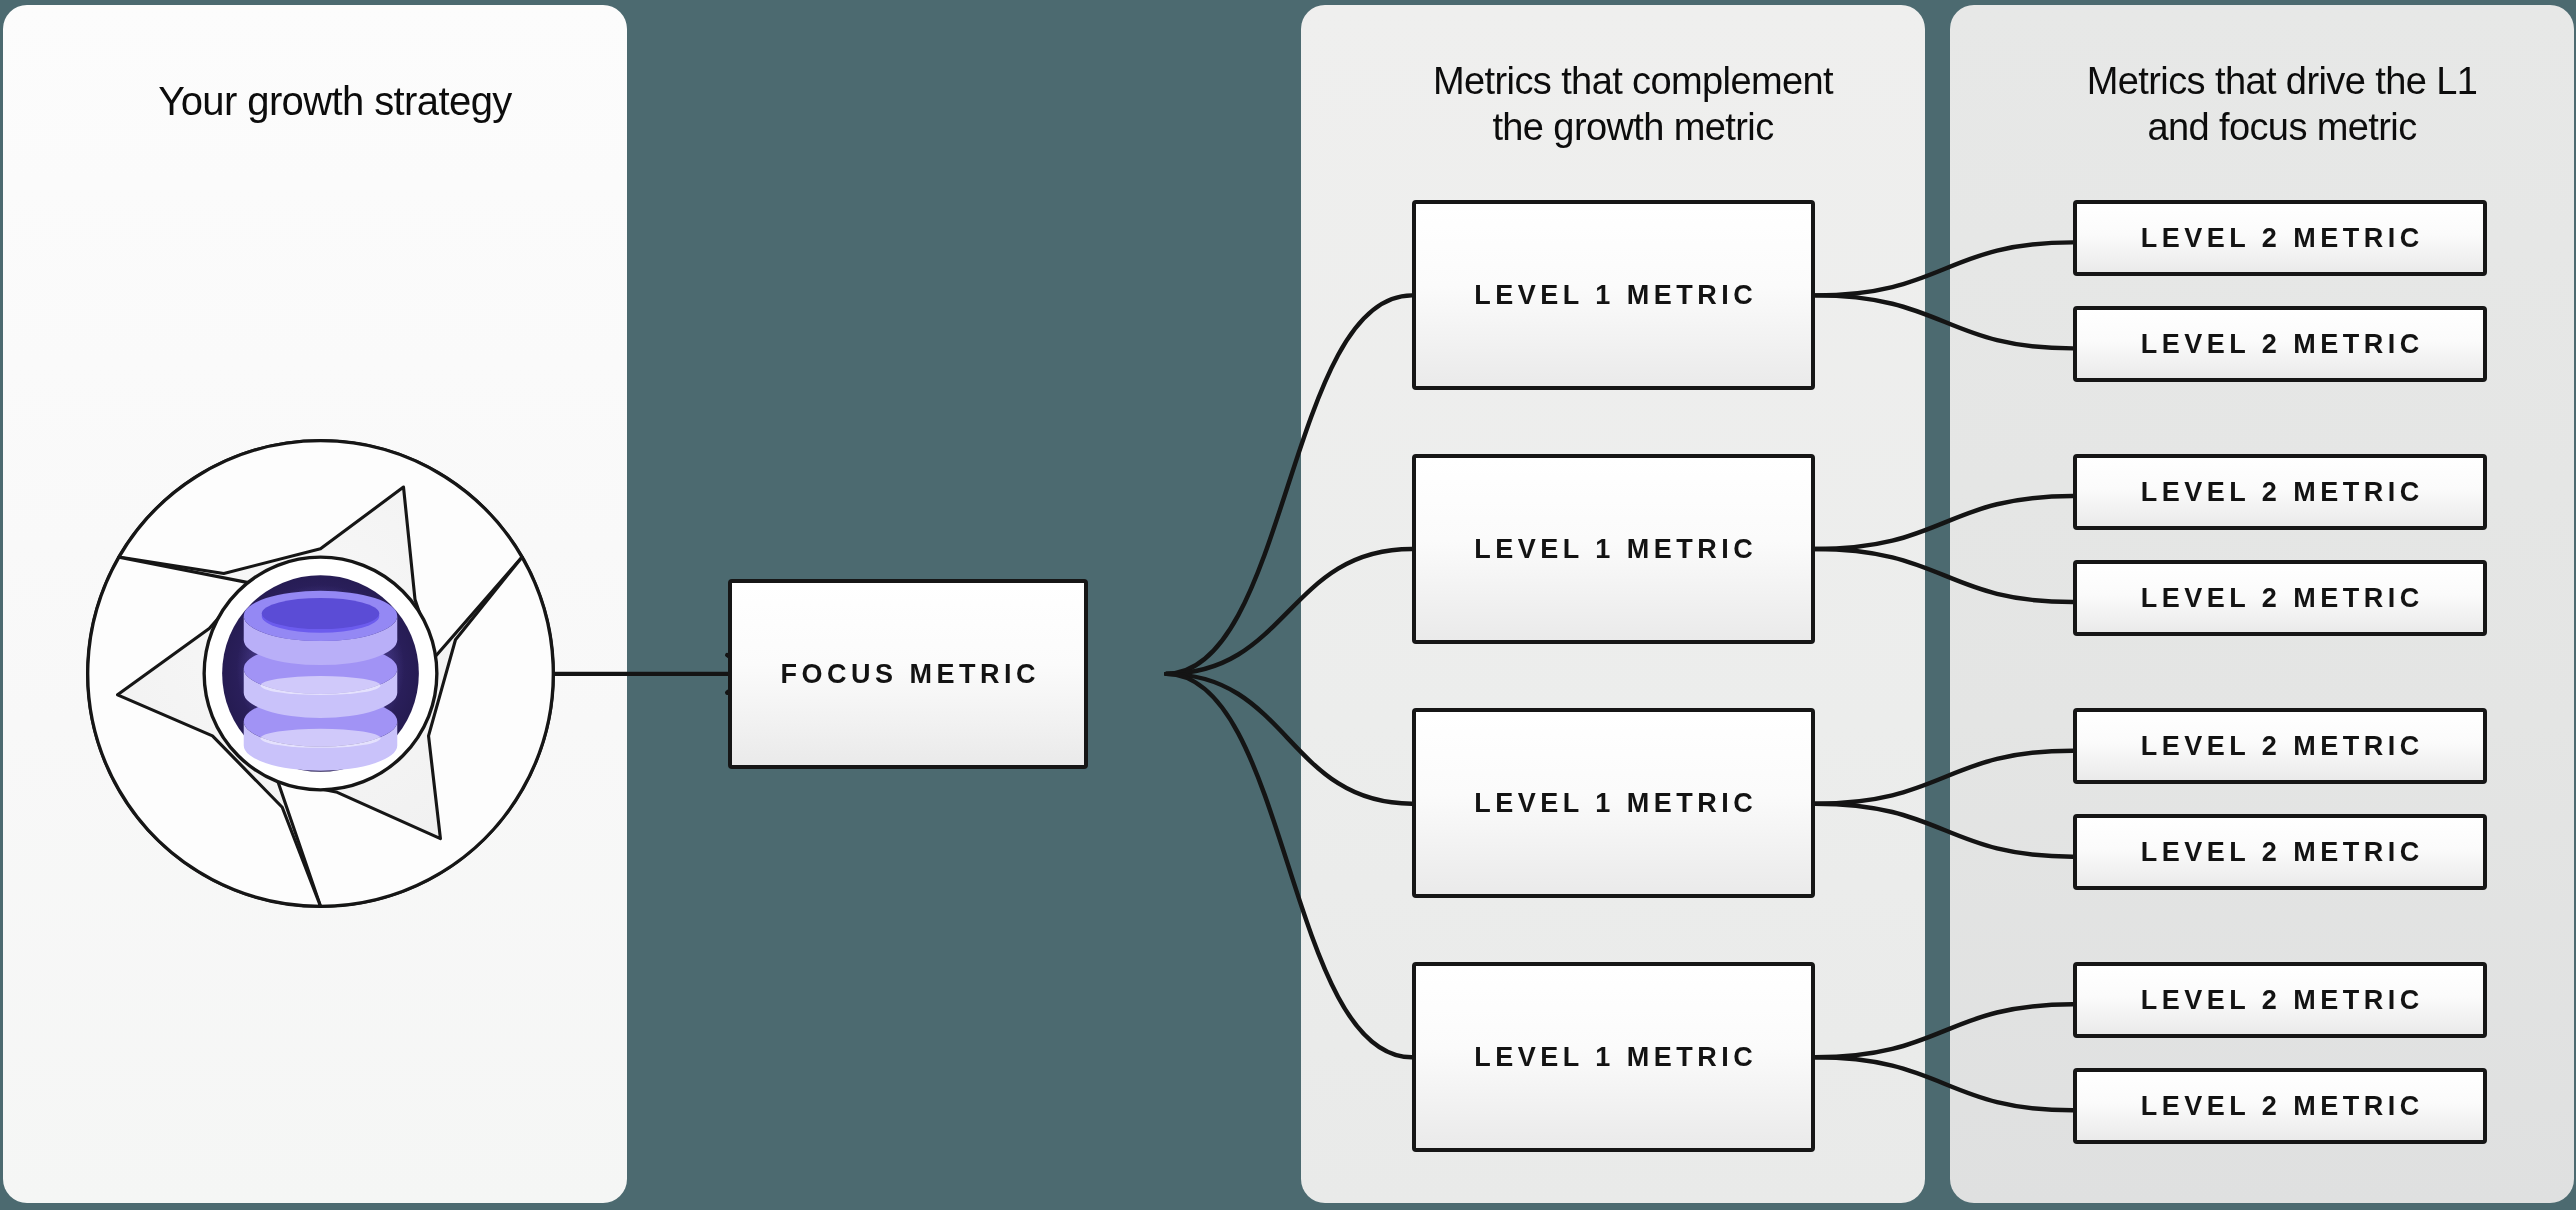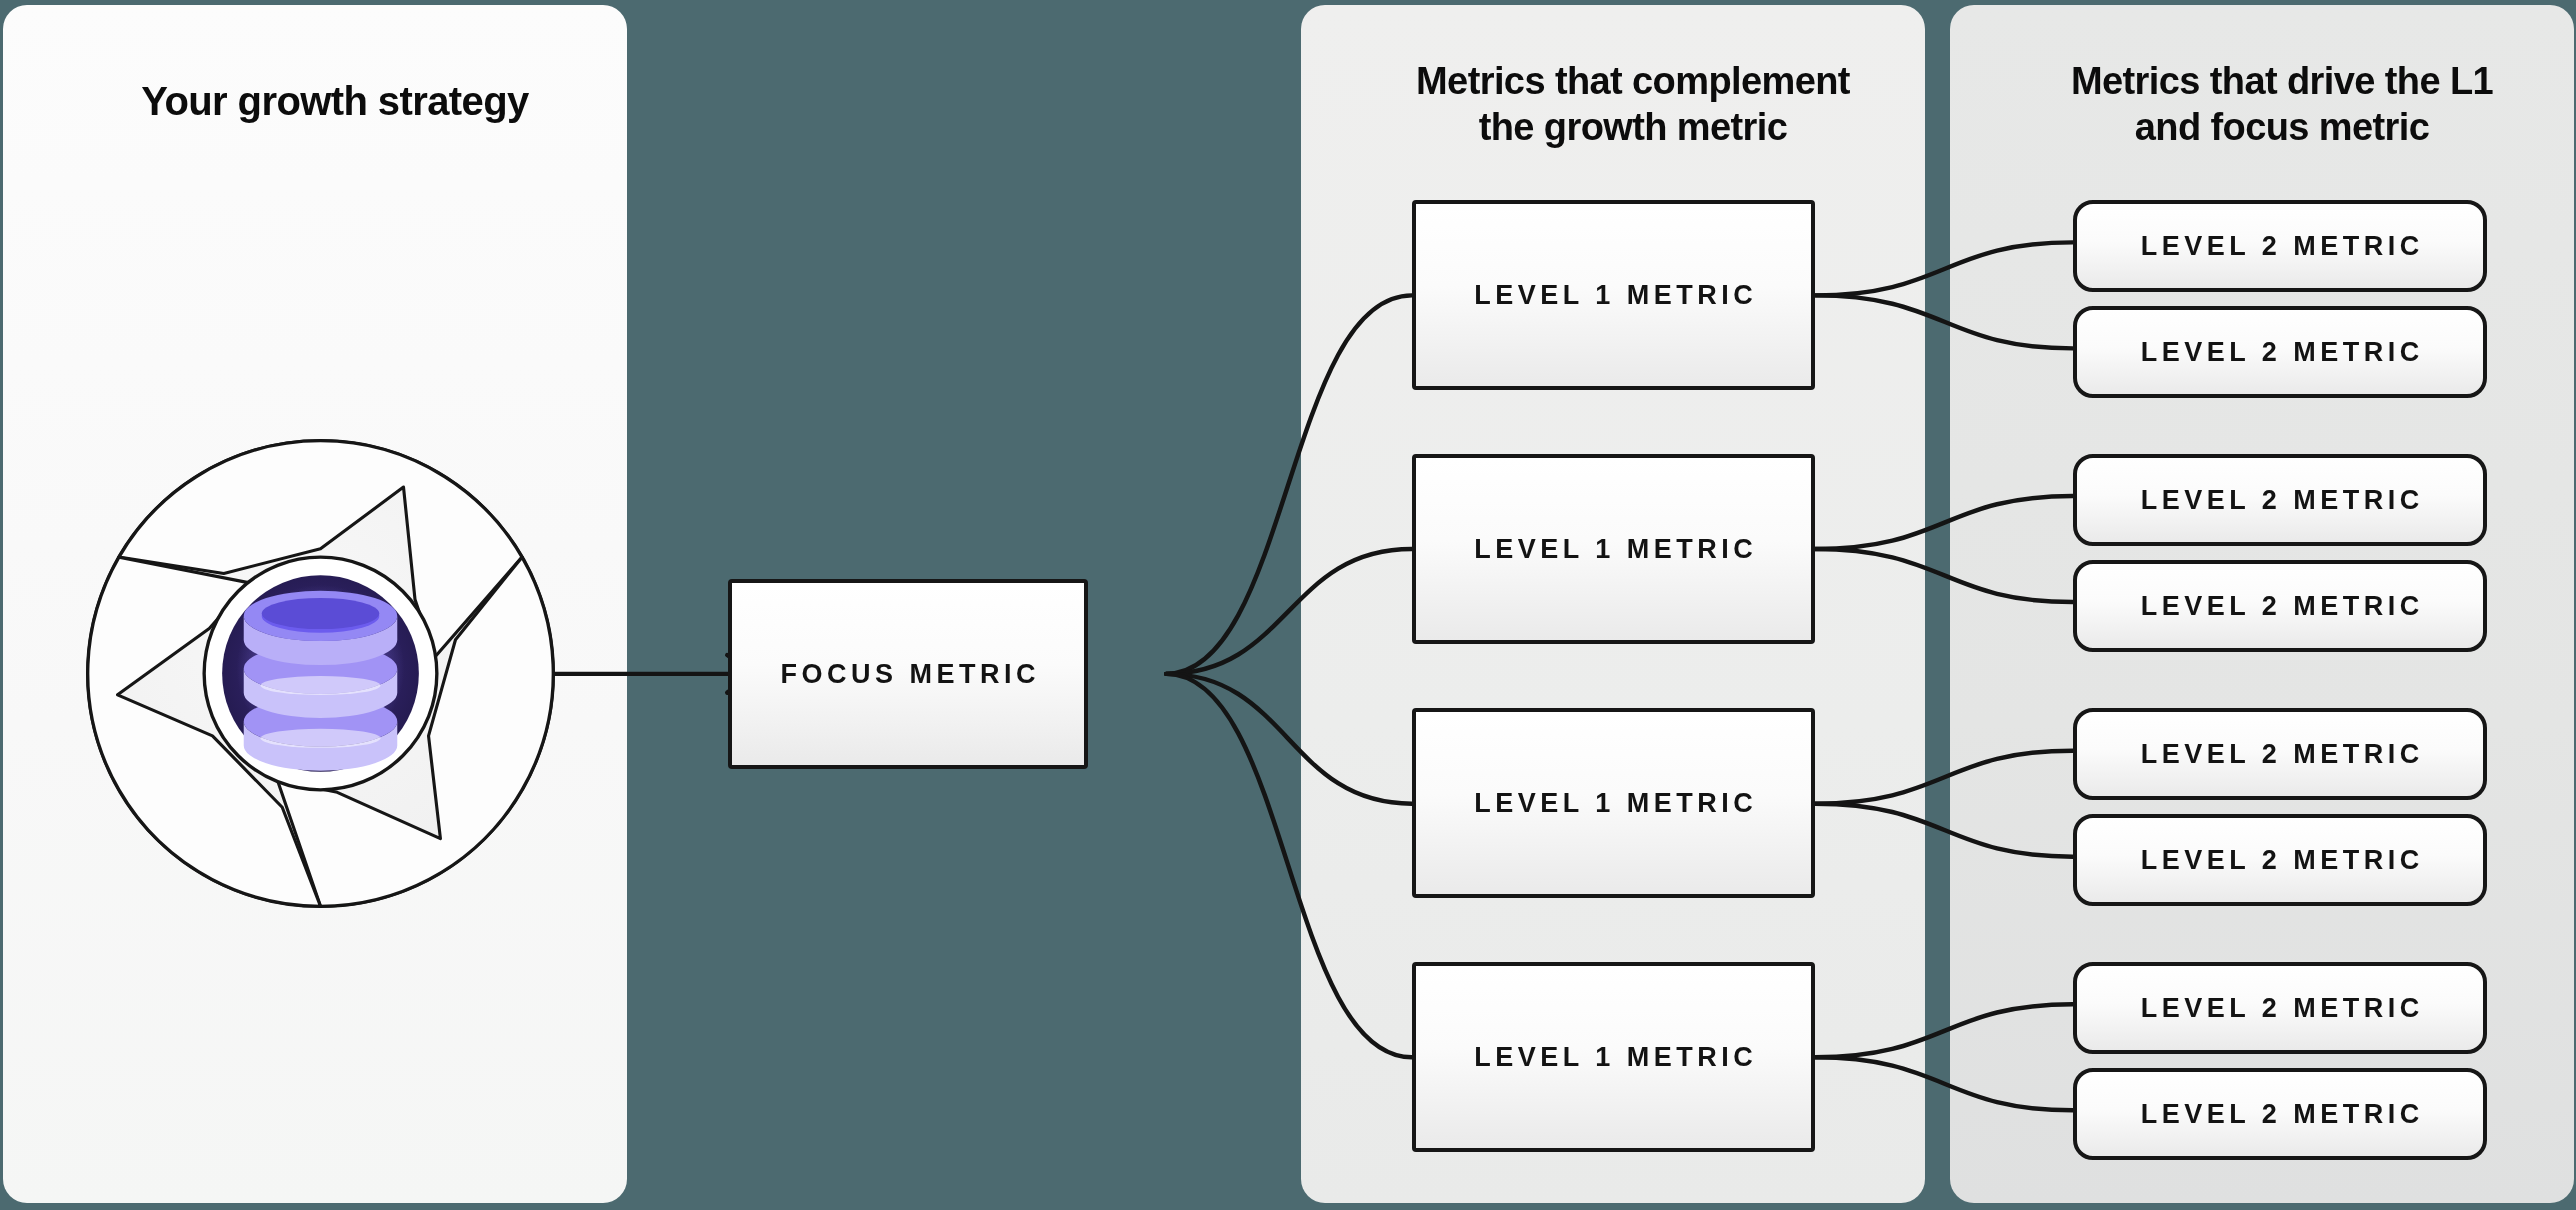--- a/index.html
+++ b/index.html
@@ -8,36 +8,36 @@
     background:var(--background-teal,#4c6a70);
     font-family:"Liberation Sans",sans-serif;
   }
   .panel{position:absolute;top:5px;height:1198px;width:624px;border-radius:24px;}
   .panel-1{left:3px;  background:linear-gradient(180deg,#fcfcfc 0%,#f8f8f8 60%,#f5f6f5 100%);}
   .panel-2{left:652px; background:linear-gradient(180deg,#f5f5f4 0%,#f2f3f2 60%,#eff0ef 100%);}
   .panel-3{left:1301px;background:linear-gradient(180deg,#efefee 0%,#ecedec 60%,#e9eae9 100%);}
   .panel-4{left:1950px;background:linear-gradient(180deg,#e7e8e7 0%,#e4e5e4 60%,#dfe0e0 100%);}
   .panel-title{
     position:absolute;top:53px;left:0;right:0;text-align:center;
-    font-weight:700;font-size:38px;line-height:46px;letter-spacing:-0.6px;
+    font-weight:400;font-size:38px;line-height:46px;letter-spacing:-0.6px;
     color:#0c0c0c;white-space:pre-line;margin-left:40px;
   }
   .panel-1 .panel-title{top:72px;font-size:40px;line-height:48px;}
   .metric-box{
     position:absolute;box-sizing:border-box;
     border:4px solid #161616;border-radius:4px;
     background:linear-gradient(180deg,#ffffff 0%,#fbfbfb 45%,#eaeaea 100%);
     display:flex;align-items:center;justify-content:center;
     font-weight:700;font-size:27px;letter-spacing:4.5px;padding-left:4.5px;
     color:#131313;white-space:nowrap;
   }
   .focus-box{left:728px;top:579px;width:360px;height:190px;}
   .l1-box{left:1412px;width:403px;height:190px;}
   .l1-0{top:200px;} .l1-1{top:454px;} .l1-2{top:708px;} .l1-3{top:962px;}
-  .l2-box{left:2073px;width:414px;height:92px;border-radius:20px;}
+  .l2-box{left:2073px;width:414px;height:76px;border-radius:4px;}
   .l2-0{top:200px;} .l2-1{top:306px;}
   .l2-2{top:454px;} .l2-3{top:560px;}
   .l2-4{top:708px;} .l2-5{top:814px;}
   .l2-6{top:962px;} .l2-7{top:1068px;}
   .overlay{position:absolute;left:0;top:0;pointer-events:none;}
   .growth-icon{position:absolute;left:71px;top:424px;}
 </style>
 </head>
 <body>
 

